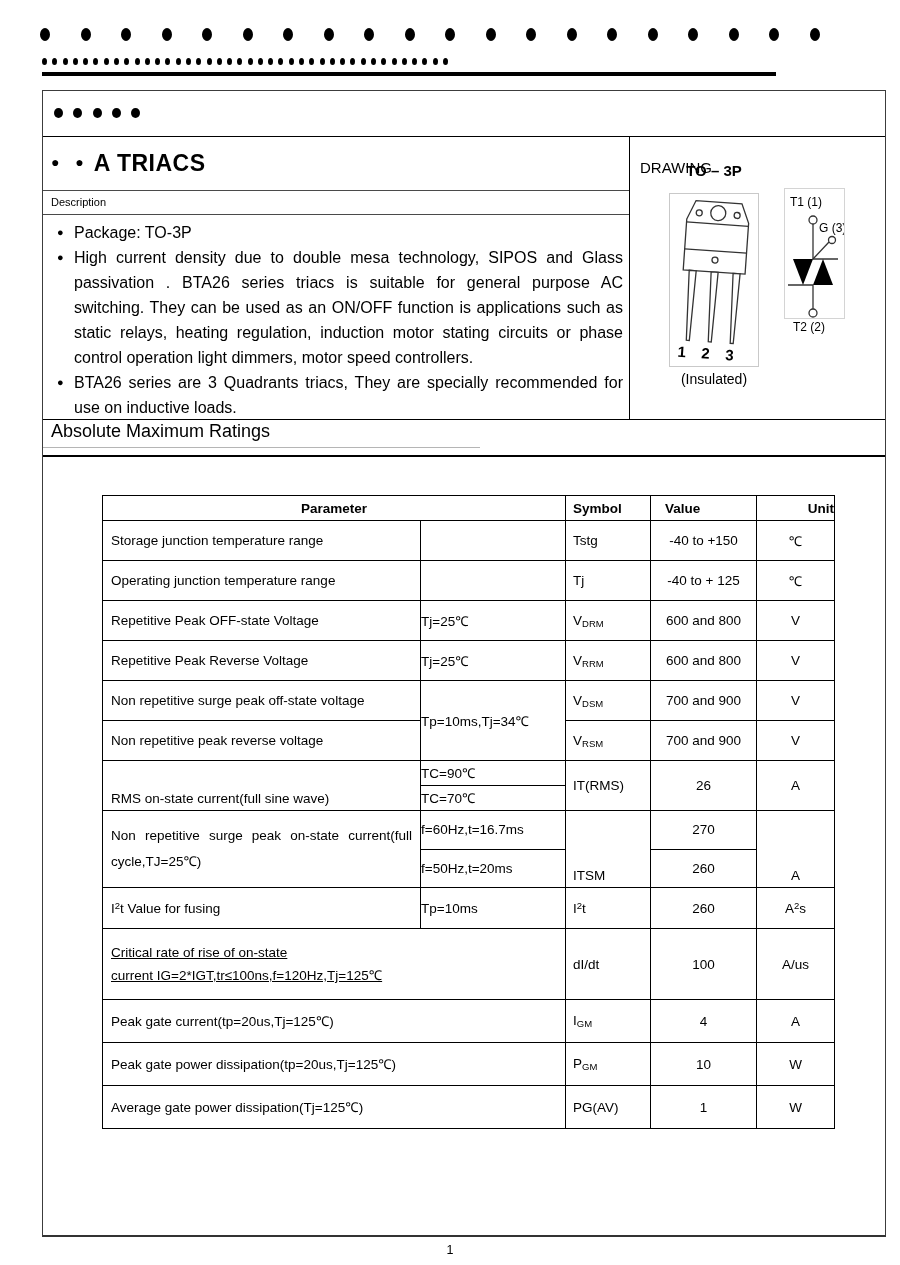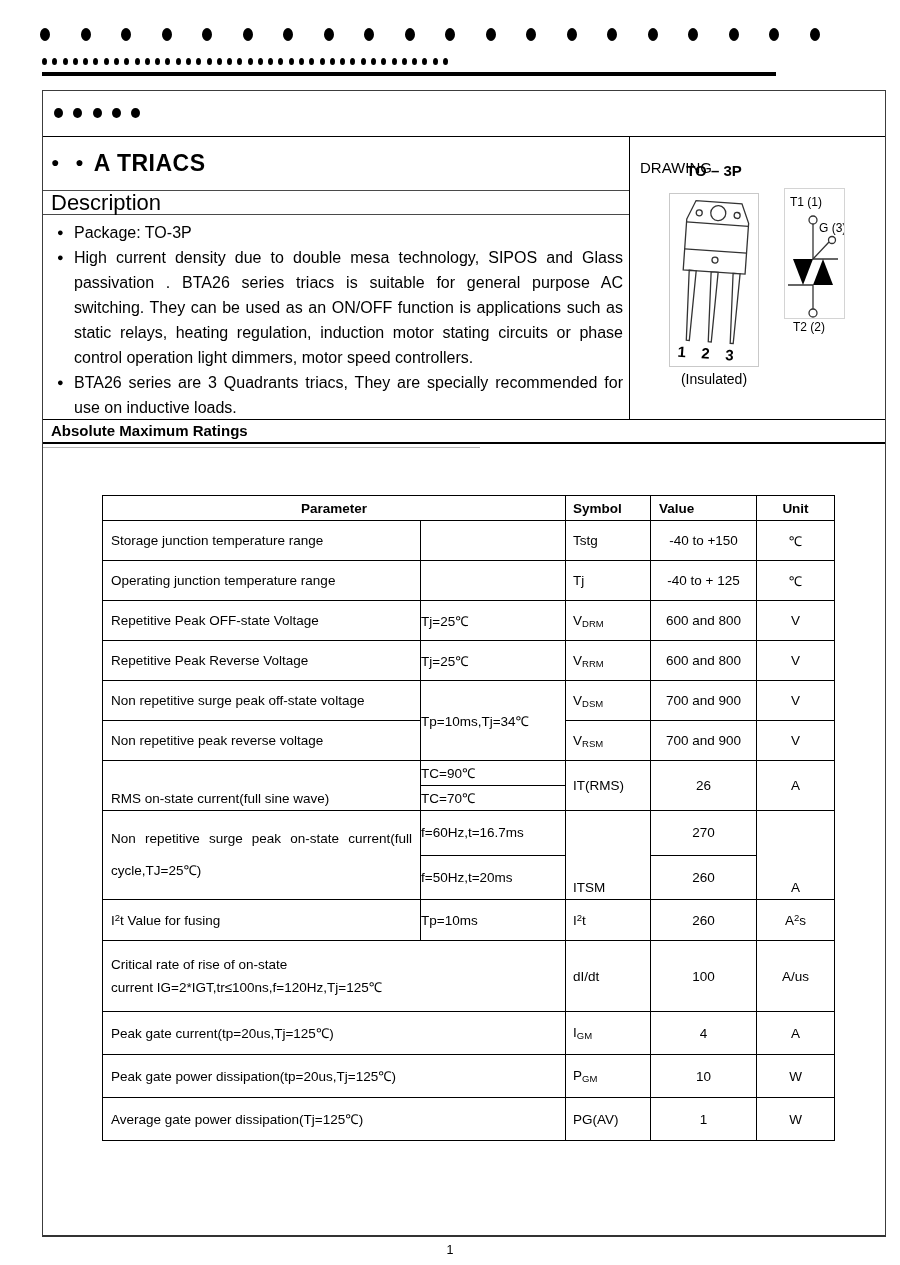--- a/index.html
+++ b/index.html
@@ -29,66 +29,66 @@
 
   .page-rule { position:absolute; left:0; right:0; top:45px; border-top:1px solid #000; }
 
   
   .left-col { position:absolute; left:0; top:46px; width:586px; height:282px; }
   .title-block { height:54px; border-bottom:1px solid #4a4a4a;
     display:flex; align-items:center; padding-left:8px; }
   .title-bullets { font-size:14px; letter-spacing:6px; margin-right:4px; position:relative; top:-2px; }
   .title-text { font-size:23px; font-weight:bold; letter-spacing:0.5px; }
   .desc-heading { height:24px; border-bottom:1px solid #4a4a4a;
-    font-size:22px; line-height:23px; padding-left:8px; }
+    font-size:11px; line-height:23px; padding-left:8px; }
   .desc-list { padding-top:5px; }
   .desc-item { display:flex; }
   .blt { width:31px; padding-left:14px; font-size:11px; line-height:25px; flex:none; }
   .desc-txt { flex:1; font-size:16px; line-height:25px; text-align:justify; padding-right:6px; }
 
   
   .drawing-panel { position:absolute; left:586px; top:46px; right:0; height:283px;
     border-left:1px solid #000; }
   .drawing-label { position:absolute; left:10px; top:22px; font-size:15px; }
   .pkg-title { position:absolute; left:39px; top:25px; width:90px;
     text-align:center; font-size:15px; font-weight:bold; }
   .pkg-box { position:absolute; left:39px; top:56px; width:90px; height:174px;
     border:1px solid #c9c9c9; }
   .pkg-caption { position:absolute; left:26px; top:234px; width:116px;
     text-align:center; font-size:14px; }
   .sym-box { position:absolute; left:154px; top:51px; width:61px; height:131px;
     border:1px solid #d4d4d4; }
   svg text { font-family:"Liberation Sans", sans-serif; }
 
   
-  .amr-banner { position:absolute; left:0; right:0; top:328px; height:25px;
+  .amr-banner { position:absolute; left:0; right:0; top:328px; height:38px;
     border-top:1px solid #000; border-bottom:2px solid #000;
-    font-size:15px; font-weight:bold; line-height:22px; padding-left:8px; }
+    font-size:18px; font-weight:normal; line-height:22px; padding-left:8px; }
   .amr-underline { position:absolute; left:0; top:356px; width:437px;
     border-top:1px solid #b5b5b5; }
 
   
   .tbl-wrap { position:absolute; left:59px; top:404px; }
   table { border-collapse:collapse; table-layout:fixed; }
   td, th { border:1px solid #000; height:25px; font-size:13.5px;
     vertical-align:middle; overflow:hidden; background:#fff; }
   th { font-weight:bold; }
   th.h-param { text-align:center; }
   th.h-sym { text-align:left; padding-left:7px; }
-  th.h-val { text-align:left; padding-left:8px; }
-  th.h-unit { text-align:center; }
+  th.h-val { text-align:left; padding-left:14px; }
+  th.h-unit { text-align:right; }
   td.p { text-align:left; padding:12px 8px; }
   td.c { text-align:left; padding:0 0; }
   td.s { text-align:left; padding:0 7px; }
   td.v { text-align:center; }
   td.u { text-align:center; }
   td.vb { vertical-align:bottom; padding-bottom:4px; }
-  td.just { text-align:justify; line-height:32px; }
+  td.just { text-align:justify; line-height:26px; }
   td.didt div { line-height:23px; }
-  td.didt { height:48px; }
+  td.didt { height:48px;text-decoration:underline; }
   sub { font-size:9.5px; vertical-align:-2px; }
   sup { font-size:9.5px; vertical-align:4px; }
 
   .page-num { position:absolute; left:0; top:1243px; width:900px;
     text-align:center; font-size:12.5px; }
 </style>
 </head>
 <body>
 
 <div class="dots-large">

